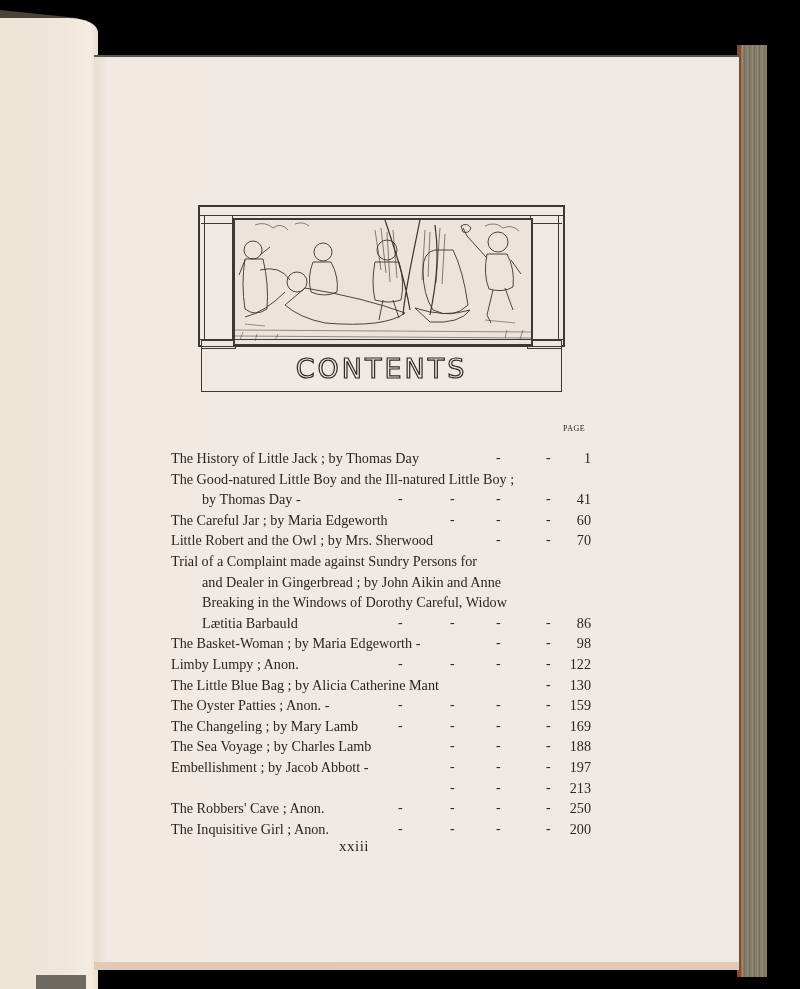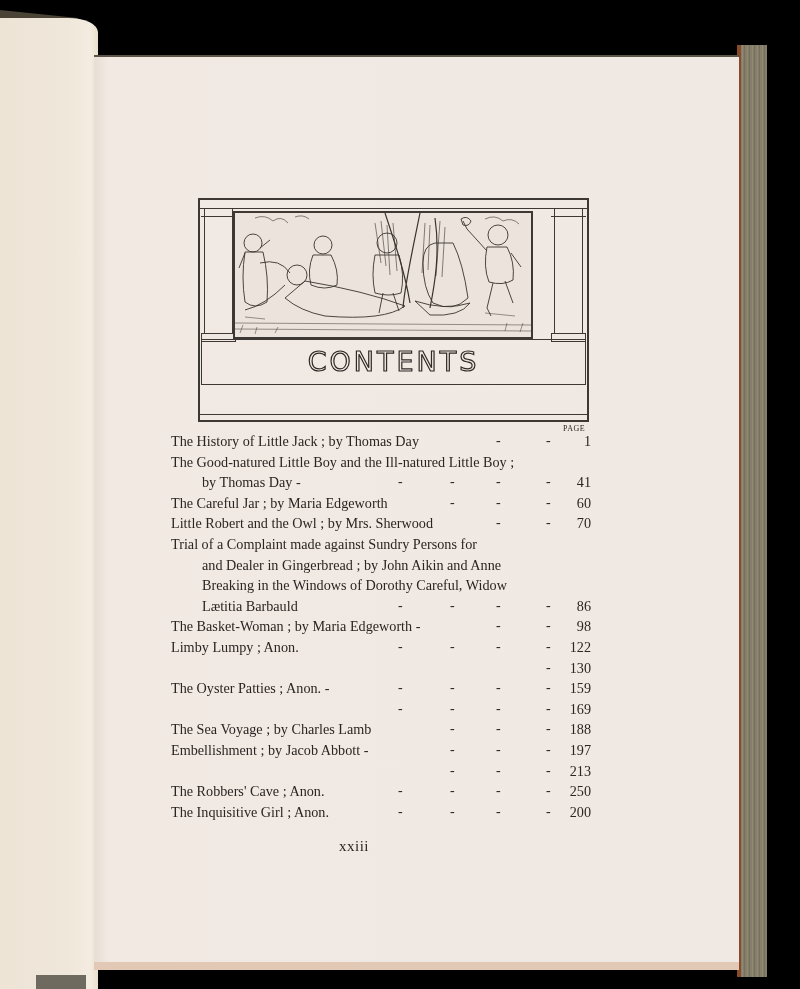--- a/index.html
+++ b/index.html
@@ -30,21 +30,21 @@
     box-shadow: inset 0 2px 0 #5c5449;
   }
   .page-edge-bottom {
     position: absolute; left: 94px; top: 962px; width: 645px; height: 8px;
     background: #e2c9b5;
   }
   .ink { color: #2a2522; }
 
   
   .header-frame {
-    position: absolute; left: 198px; top: 198px; width: 367px; height: 224px; padding-left: 24px;
+    position: absolute; left: 198px; top: 205px; width: 367px; height: 142px;
   }
   .header-frame .outer {
     position: absolute; inset: 0; border: 2px solid #3d3834;
   }
   .header-frame .top-bar {
     position: absolute; left: 0; right: 0; top: 0; height: 10px; border-bottom: 1.5px solid #3d3834;
   }
   .pillar {
     position: absolute; top: 10px; width: 27px; height: 128px;
     border-left: 1.5px solid #3d3834; border-right: 1.5px solid #3d3834;
@@ -73,21 +73,21 @@
     color: #efe7e1; -webkit-text-stroke: 1.2px #2e2926; font-weight: 400;
   }
   .header-frame .bottom-bar {
     position: absolute; left: 0; right: 0; bottom: 0; height: 7px; border-top: 1.5px solid #3d3834;
   }
 
   
   .page-label {
     position: absolute; left: 563px; top: 424px; font-size: 8px; letter-spacing: 0.5px;
   }
-  .toc { position: absolute; left: 171px; top: 431px; width: 420px; }
+  .toc { position: absolute; left: 171px; top: 448px; width: 420px; }
   .toc-line {
     position: relative; height: 20.6px; font-size: 14.2px; line-height: 20.6px; white-space: nowrap;
   }
   .toc-line .text { position: absolute; left: 0; top: 0; }
   .toc-line.indent .text { left: 31px; text-align: right; }
   .toc-line .dash { position: absolute; top: 0; font-size: 14px; }
   .toc-line .pg {
     position: absolute; right: 0; top: 0; text-align: right; width: 40px;
     font-variant-numeric: oldstyle-nums;
   }
@@ -217,32 +217,34 @@
     </div>
     <div class="toc-line">
       <span class="text">Limby Lumpy ; Anon.</span>
       <span class="dash" style="left: 227px;">-</span>
       <span class="dash" style="left: 279px;">-</span>
       <span class="dash" style="left: 325px;">-</span>
       <span class="dash" style="left: 375px;">-</span>
       <span class="pg">122</span>
     </div>
     <div class="toc-line">
+      <span class="text">The Little Blue Bag ; by Alicia Catherine Mant</span>
       <span class="dash" style="left: 375px;">-</span>
       <span class="pg">130</span>
     </div>
     <div class="toc-line">
       <span class="text">The Oyster Patties ; Anon. -</span>
       <span class="dash" style="left: 227px;">-</span>
       <span class="dash" style="left: 279px;">-</span>
       <span class="dash" style="left: 325px;">-</span>
       <span class="dash" style="left: 375px;">-</span>
       <span class="pg">159</span>
     </div>
     <div class="toc-line">
+      <span class="text">The Changeling ; by Mary Lamb</span>
       <span class="dash" style="left: 227px;">-</span>
       <span class="dash" style="left: 279px;">-</span>
       <span class="dash" style="left: 325px;">-</span>
       <span class="dash" style="left: 375px;">-</span>
       <span class="pg">169</span>
     </div>
     <div class="toc-line">
       <span class="text">The Sea Voyage ; by Charles Lamb</span>
       <span class="dash" style="left: 279px;">-</span>
       <span class="dash" style="left: 325px;">-</span>

